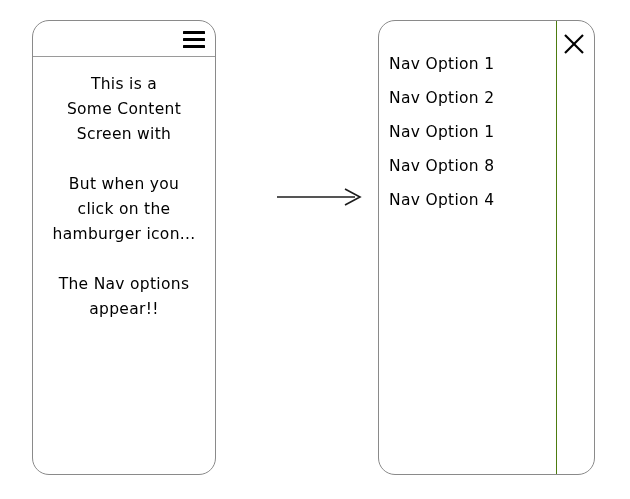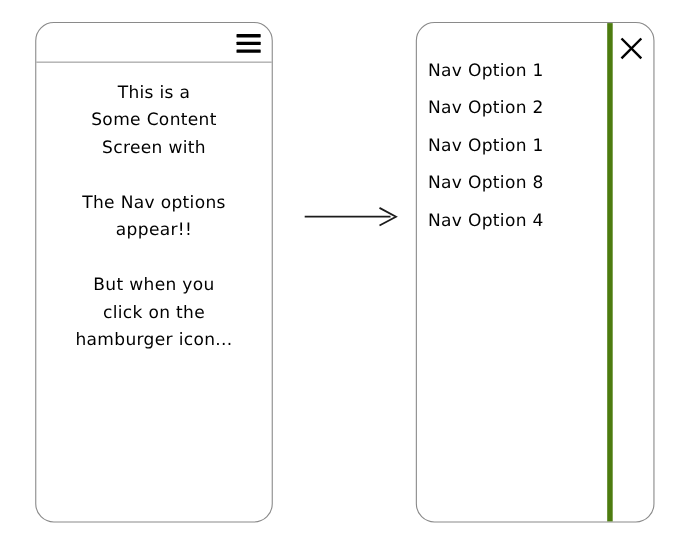--- a/index.html
+++ b/index.html
@@ -24,21 +24,21 @@
   .phone {
     position: absolute;
     background: #ffffff;
     border: 1px solid #8a8a8a;
     border-radius: 17px;
     box-sizing: border-box;
   }
   #phone-left {
     left: 32px;
     top: 20px;
-    width: 216px;
+    width: 184px;
     height: 455px;
   }
   #phone-right {
     left: 378px;
     top: 20px;
     width: 217px;
     height: 455px;
   }
 
   
@@ -106,21 +106,21 @@
     height: 30px;
   }
 
   
   .nav-panel {
     position: absolute;
     left: 0;
     top: 0;
     bottom: 0;
     width: 178px;
-    border-right: 5px solid #4d7c0f;
+    border-right: 1px solid #4d7c0f;
     box-sizing: border-box;
     padding: 26px 0 0 10px;
   }
   .nav-item {
     font-family: "DejaVu Sans", sans-serif;
     font-size: 15.5px;
     line-height: 34px;
     height: 34px;
     color: #000000;
     letter-spacing: 0.3px;
@@ -154,28 +154,28 @@
 
     <div class="screen-content">
 
       <p class="para">
         <span class="line">This is a</span>
         <span class="line">Some Content</span>
         <span class="line">Screen with</span>
       </p>
 
       <p class="para">
-        <span class="line">The Nav options</span>
-        <span class="line">appear!!</span>
-      </p>
-
-      <p class="para">
         <span class="line">But when you</span>
         <span class="line">click on the</span>
         <span class="line">hamburger icon...</span>
+      </p>
+
+      <p class="para">
+        <span class="line">The Nav options</span>
+        <span class="line">appear!!</span>
       </p>
 
     </div>
   </div>
 
   <svg id="flow-arrow" viewBox="0 0 90 30">
     <line x1="2" y1="15" x2="80" y2="15" stroke="#1c1c1c" stroke-width="1.6"></line>
     <polyline points="70,7 85,15 70,23" fill="none" stroke="#1c1c1c" stroke-width="1.6"></polyline>
   </svg>
 

